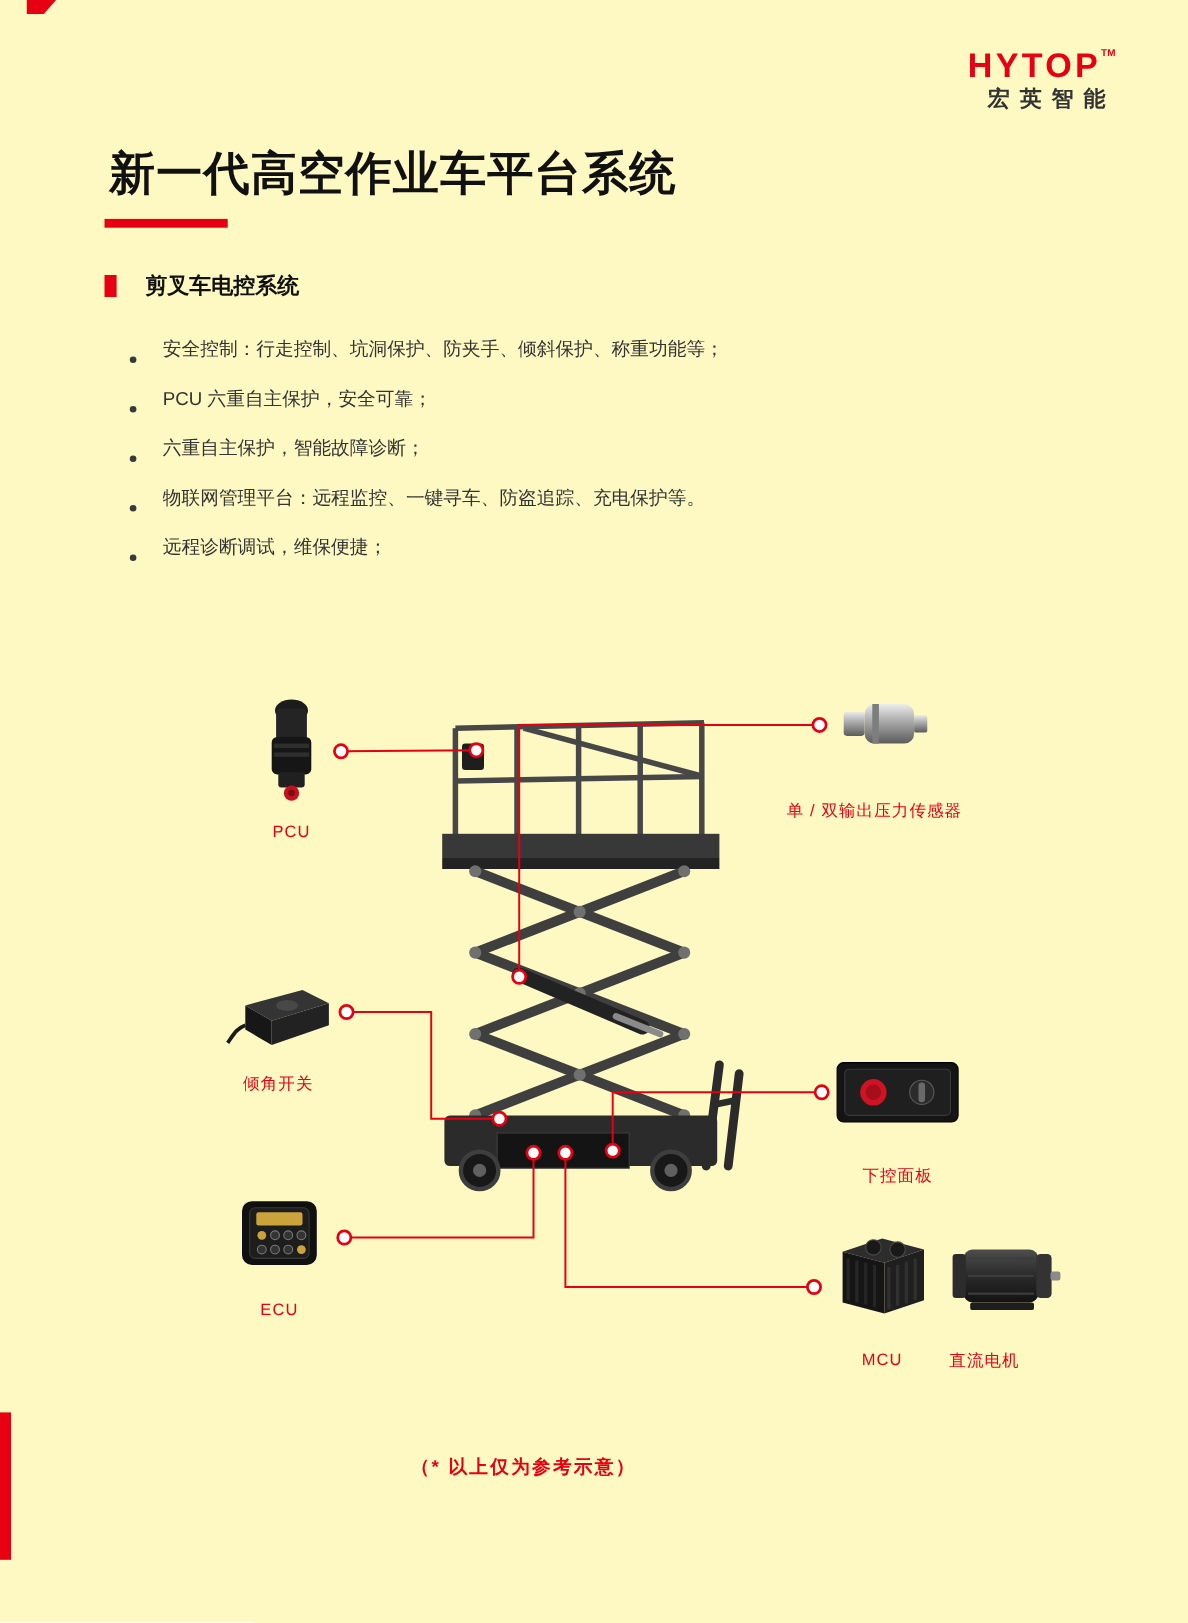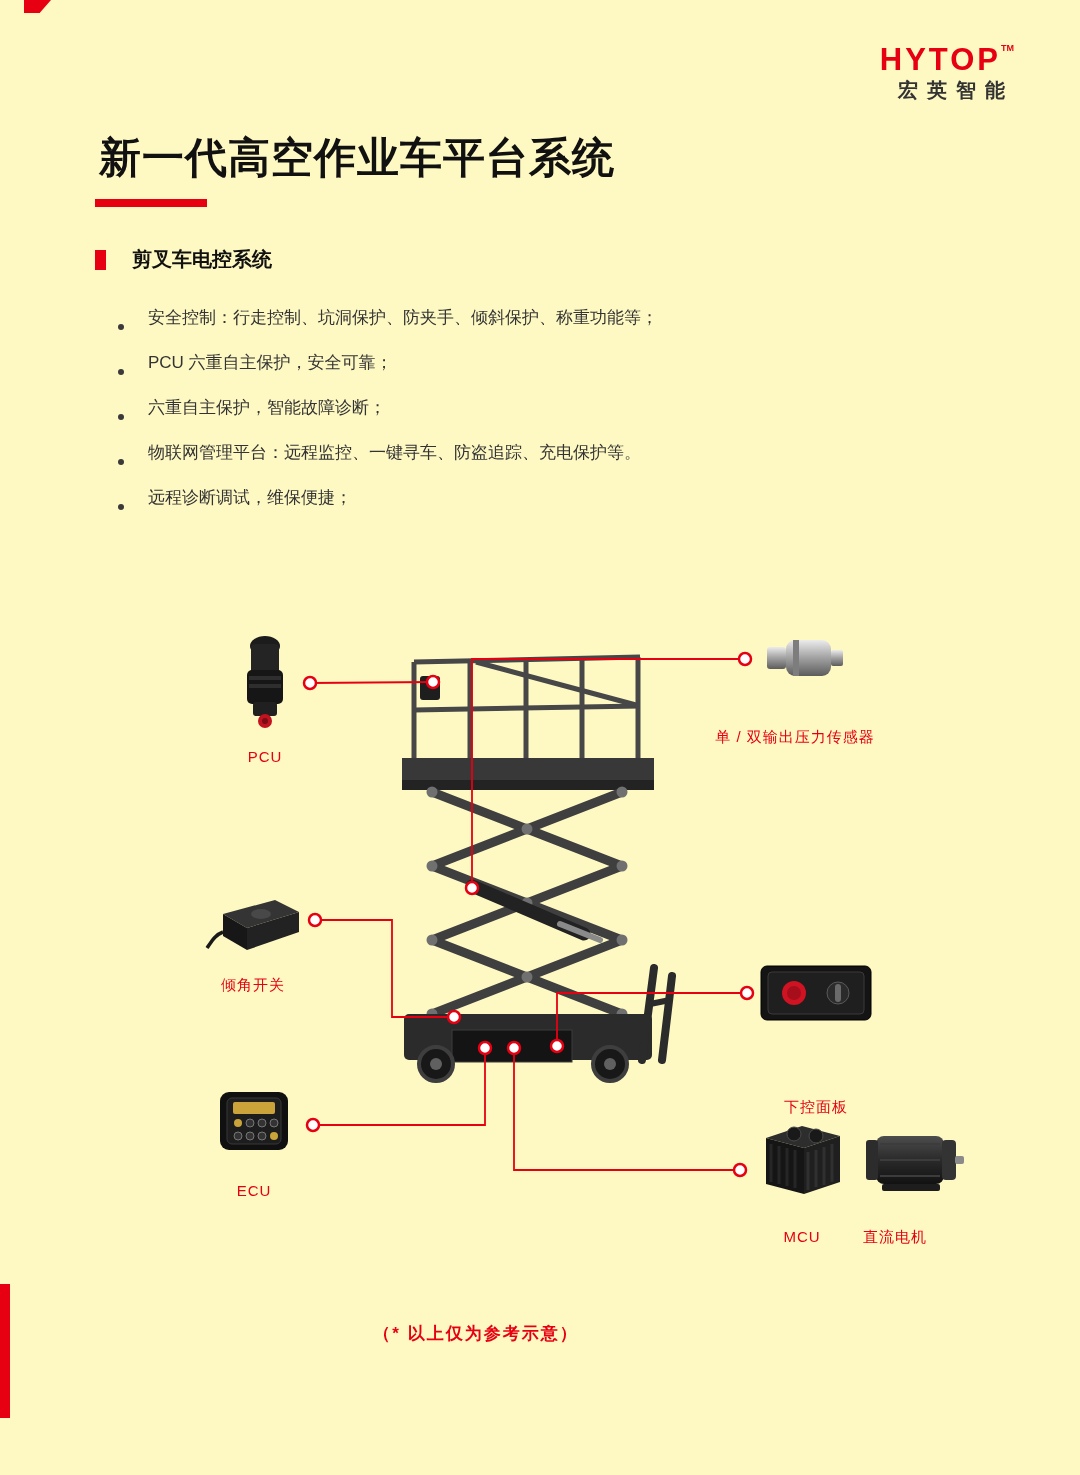--- a/index.html
+++ b/index.html
@@ -207,21 +207,21 @@
     <div class="comp" style="left:760px;top:342px;">
       <svg width="112" height="62" viewBox="0 0 112 62">
         <rect x="1" y="4" width="110" height="54" rx="6" fill="#141414" stroke="#000"></rect>
         <rect x="8" y="10" width="96" height="42" rx="4" fill="#1f1f1f" stroke="#3a3a3a"></rect>
         <circle cx="34" cy="31" r="12" fill="#cf1322"></circle>
         <circle cx="34" cy="31" r="7" fill="#a50e1a"></circle>
         <circle cx="78" cy="31" r="11" fill="#2b2b2b" stroke="#5a5a5a"></circle>
         <rect x="75" y="22" width="6" height="18" rx="3" fill="#6a6a6a"></rect>
       </svg>
     </div>
-    <div class="comp-label" style="left:760px;top:440px;width:112px;margin-top:38px;">下控面板</div>
+    <div class="comp-label" style="left:760px;top:440px;width:112px;">下控面板</div>
 
     <div class="comp" style="left:218px;top:470px;">
       <svg width="72" height="62" viewBox="0 0 72 62">
         <rect x="2" y="2" width="68" height="58" rx="9" fill="#101010"></rect>
         <rect x="9" y="8" width="54" height="46" rx="5" fill="#1d1d1d" stroke="#383838"></rect>
         <rect x="15" y="12" width="42" height="12" rx="2" fill="#caa43a"></rect>
         <circle cx="20" cy="33" r="4" fill="#caa43a"></circle>
         <circle cx="32" cy="33" r="4" fill="#333" stroke="#777"></circle>
         <circle cx="44" cy="33" r="4" fill="#333" stroke="#777"></circle>
         <circle cx="56" cy="33" r="4" fill="#333" stroke="#777"></circle>

